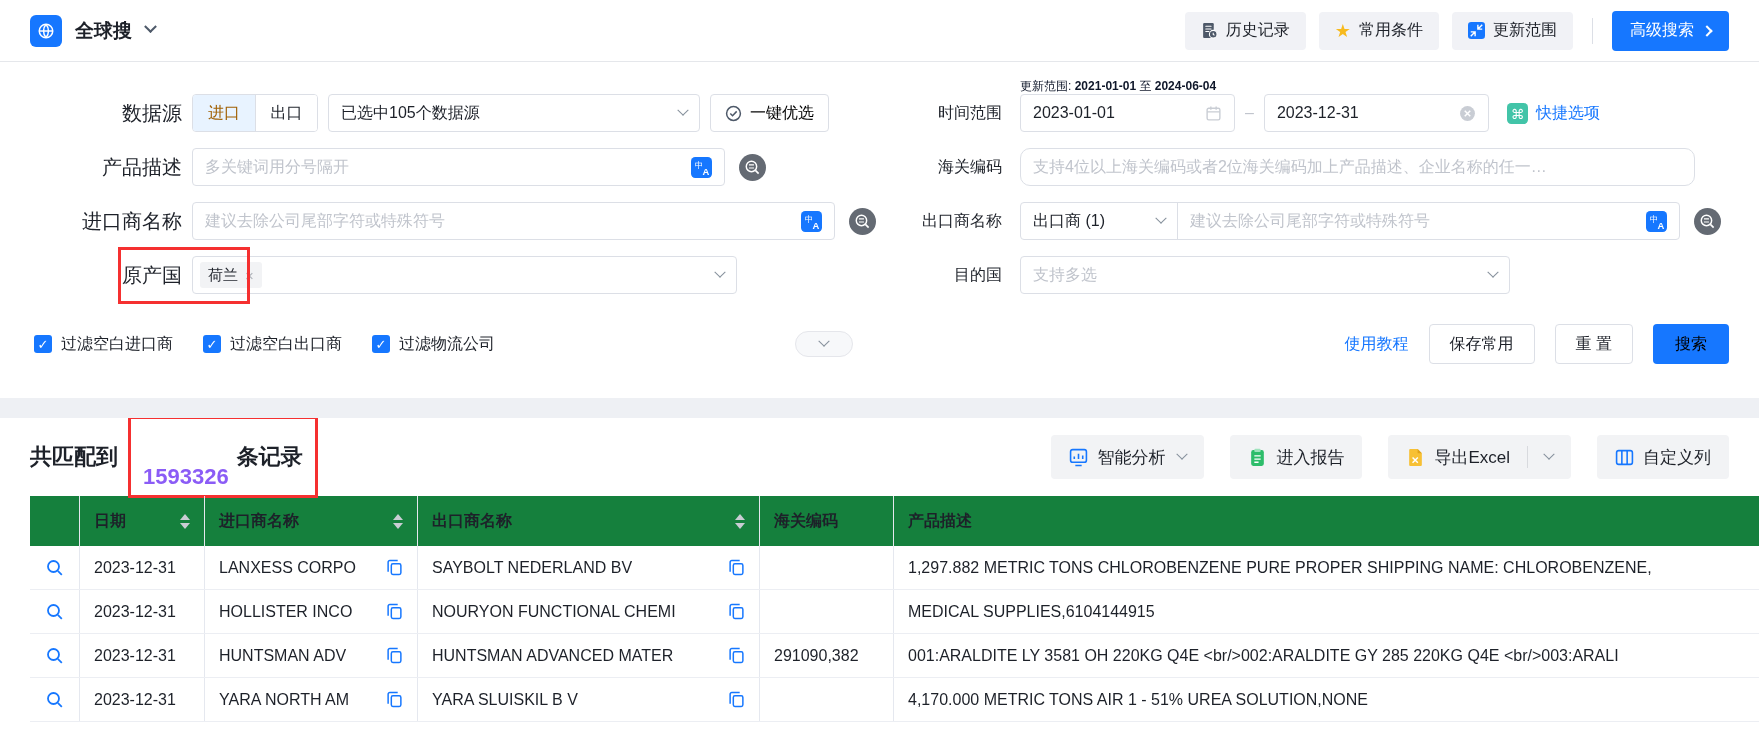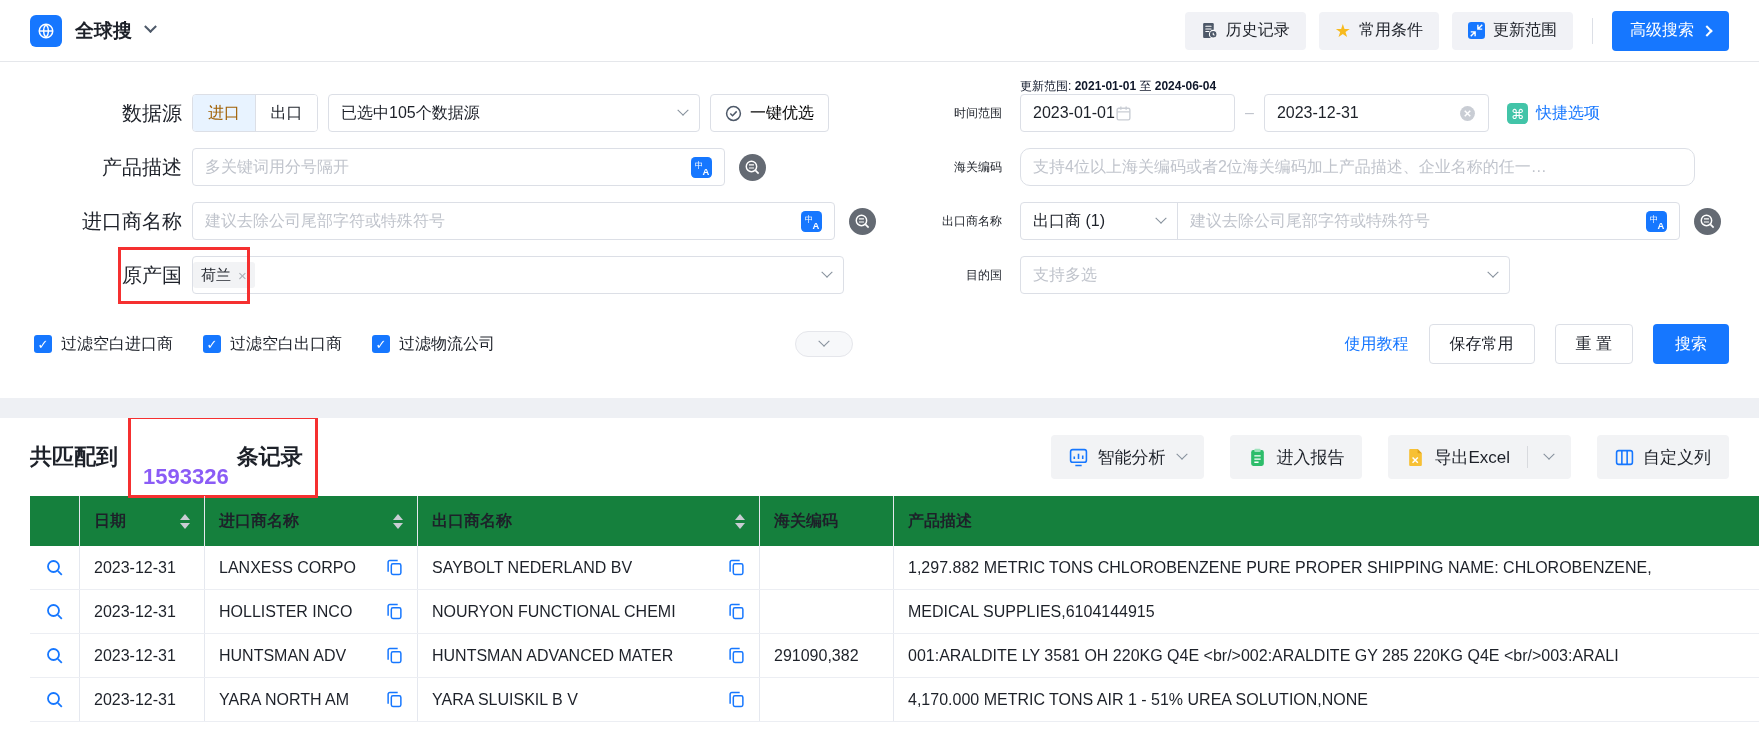--- a/index.html
+++ b/index.html
@@ -28,21 +28,21 @@
 
   
   .search-panel { background:#fff; height:336px; position:relative; padding:0 30px; }
   .update-range { position:absolute; top:16px; left:1020px; font-size:12px; color:#0f172a; }
   .update-range b { font-weight:bold; }
   .form { display:flex; padding-top:32px; }
   .col-left { width:848px; flex-shrink:0; }
   .col-right { flex:1; }
   .frow { display:flex; align-items:center; height:38px; margin-bottom:16px; }
   .flabel { width:152px; text-align:right; font-size:20px; flex-shrink:0; }
-  .flabel-r { width:124px; text-align:right; font-size:12px; flex-shrink:0; }
+  .flabel-r { width:124px; text-align:right; font-size:16px; flex-shrink:0; }
   .ctl { margin-left:10px; }
   .ctl-r { margin-left:18px; }
 
   .toggle-group { display:flex; border:1px solid #dcdfe6; border-radius:4px; overflow:hidden; height:38px; }
   .toggle-seg { width:62px; display:flex; align-items:center; justify-content:center;
     font-size:16px; cursor:pointer; background:#fff; }
   .toggle-seg.active { background:#e8f3ff; color:#a16207; }
   .toggle-seg + .toggle-seg { border-left:1px solid #dcdfe6; }
 
   .select-box, .text-input, .date-input { height:38px; border:1px solid #dcdfe6; border-radius:4px;
@@ -75,21 +75,21 @@
   .cb-item { display:flex; align-items:center; gap:9px; cursor:pointer; }
   .cb-box { width:18px; height:18px; background:#1677ff; border-radius:3px; color:#fff;
     font-size:13px; display:flex; align-items:center; justify-content:center; }
   .cb-label { font-size:16px; }
   .collapse-pill { width:58px; height:26px; border:1px solid #e5e6eb; background:#f7f8fa; border-radius:13px;
     display:flex; align-items:center; justify-content:center; margin-left:300px; cursor:pointer; }
   .filter-actions { margin-left:auto; display:flex; align-items:center; gap:20px; }
   .link-blue { color:#1677ff; font-size:16px; cursor:pointer; }
   .ghost-btn { height:40px; border:1px solid #dcdfe6; background:#fff; border-radius:4px;
     font-size:16px; padding:0 20px; cursor:pointer; font-family:inherit; color:#1d2129; }
-  .search-btn { height:40px; background:#1677ff; border:none; color:#ffffff; border-radius:4px;
+  .search-btn { height:40px; background:#1677ff; border:none; color:#000000; border-radius:4px;
     font-size:16px; padding:0 22px; cursor:pointer; font-family:inherit; }
 
   .section-gap { height:20px; background:#eef0f4; }
 
   
   .results-panel { background:#fff; height:314px; overflow:hidden; }
   .results-header { height:78px; display:flex; align-items:center; padding:0 30px; }
   .match-line { display:flex; align-items:center; font-size:22px; font-weight:bold; }
   .count-annotation { border:3px solid #f53030; padding:5px 12px; margin-left:10px;
     display:flex; align-items:center; gap:8px; }
@@ -238,34 +238,34 @@
                 <circle cx="13" cy="13" r="13" fill="#646a73"></circle>
                 <circle cx="12" cy="12" r="5" fill="none" stroke="#fff" stroke-width="1.4"></circle>
                 <path d="M9.6 10.5h4.8M9.6 13.5h4.8" stroke="#fff" stroke-width="1.1"></path>
                 <path d="M15.8 15.8l3.1 3.1" stroke="#fff" stroke-width="1.6"></path>
               </svg>
           </span>
         </div>
 
         <div class="frow">
           <span class="flabel">原产国</span>
-          <div class="select-box ctl" style="width:652px; padding-left:0;">
+          <div class="select-box ctl" style="width:545px; padding-left:7px;">
             <span class="tag">
               <span>荷兰</span>
               <span class="tag-x">×</span>
             </span>
             <span class="chev-gray"></span>
           </div>
         </div>
       </div>
 
       <div class="col-right">
         <div class="frow">
           <span class="flabel-r">时间范围</span>
-          <div class="date-input ctl-r" style="width:215px; ">
+          <div class="date-input ctl-r" style="width:215px; justify-content:space-between;">
             <span>2023-01-01</span>
             <span style="display:flex;">
               <svg width="17" height="17" viewBox="0 0 16 16" fill="none" stroke="#c9cdd4" stroke-width="1.3">
                   <rect x="2" y="3" width="12" height="11" rx="1.5"></rect>
                   <path d="M2 6.5h12M5.5 1.5v3M10.5 1.5v3"></path>
                 </svg>
             </span>
           </div>
           <span class="date-sep">–</span>
           <div class="date-input" style="width:225px; justify-content:space-between;">

